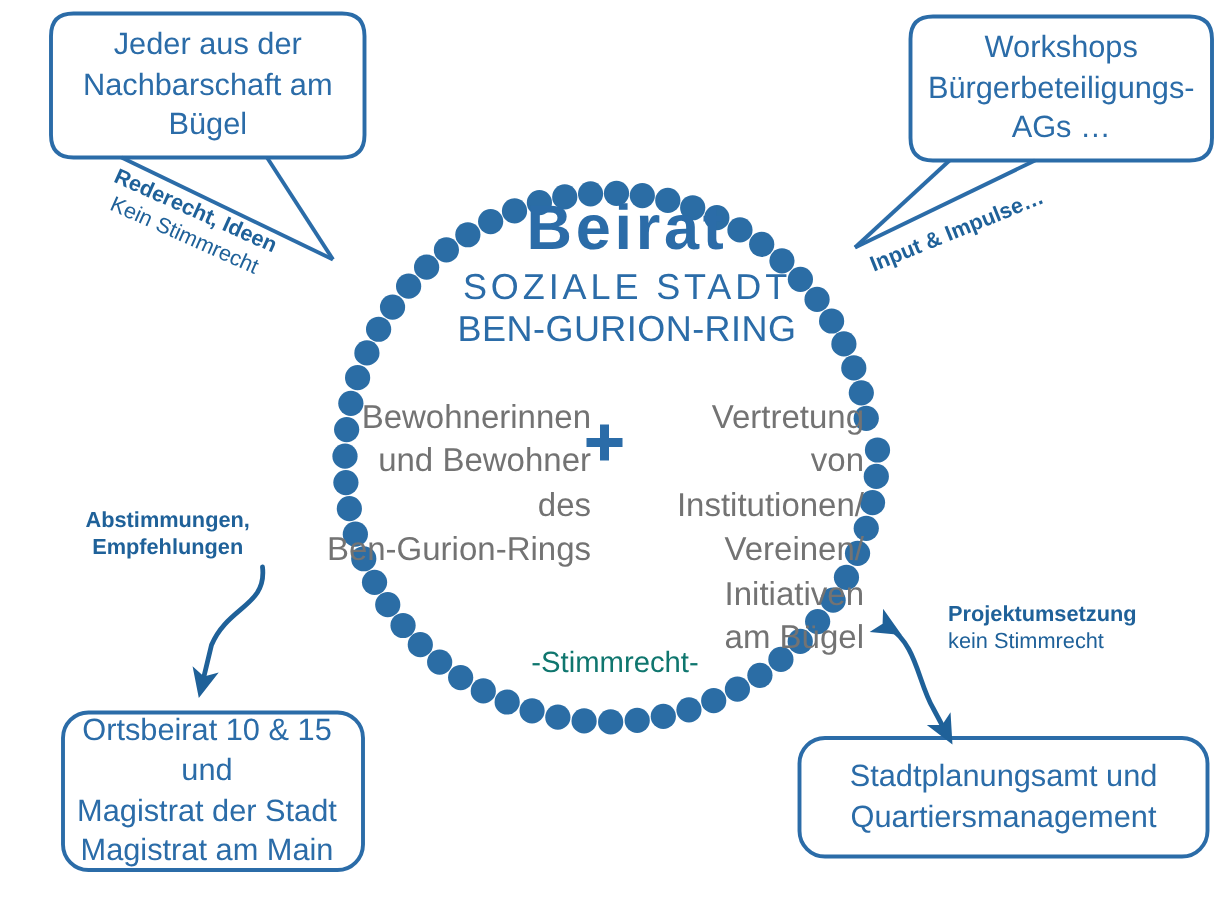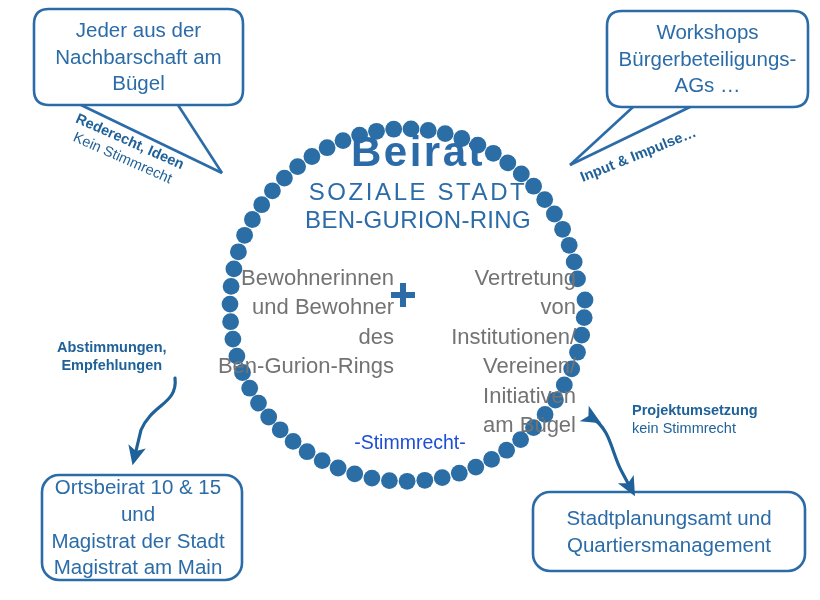--- a/index.html
+++ b/index.html
@@ -37,21 +37,21 @@
     position:absolute;left:16px;right:0;text-align:center;color:#2b6ca8;
   }
   #title-main{top:128px;font-size:42px;font-weight:bold;letter-spacing:2.5px;}
   #title-sub1{top:178px;font-size:24px;letter-spacing:2.6px;}
   #title-sub2{top:206px;font-size:24px;letter-spacing:0.3px;}
   .col{
     position:absolute;color:#737373;font-size:22px;text-align:right;line-height:1.34;
   }
   #col-left{left:208px;top:263px;width:186px;}
   #col-right{left:416px;top:263px;width:160px;}
-  #stimmrecht{position:absolute;left:0;right:0;top:431px;text-align:center;color:#1d4ed8;font-size:19.5px;}
+  #stimmrecht{position:absolute;left:0;right:0;top:431px;text-align:center;color:#0f766e;font-size:19.5px;}
   #plus{position:absolute;left:390px;top:282px;width:26px;height:26px;color:#2b6ca8;}
 </style>
 </head>
 <body>
 
 <div id="stage">
 
   <svg class="layer" viewBox="0 0 820 600">
     <defs>
       <marker id="arrowheadA" markerWidth="7" markerHeight="7" refX="3.1" refY="3.1" orient="auto" markerUnits="strokeWidth">

